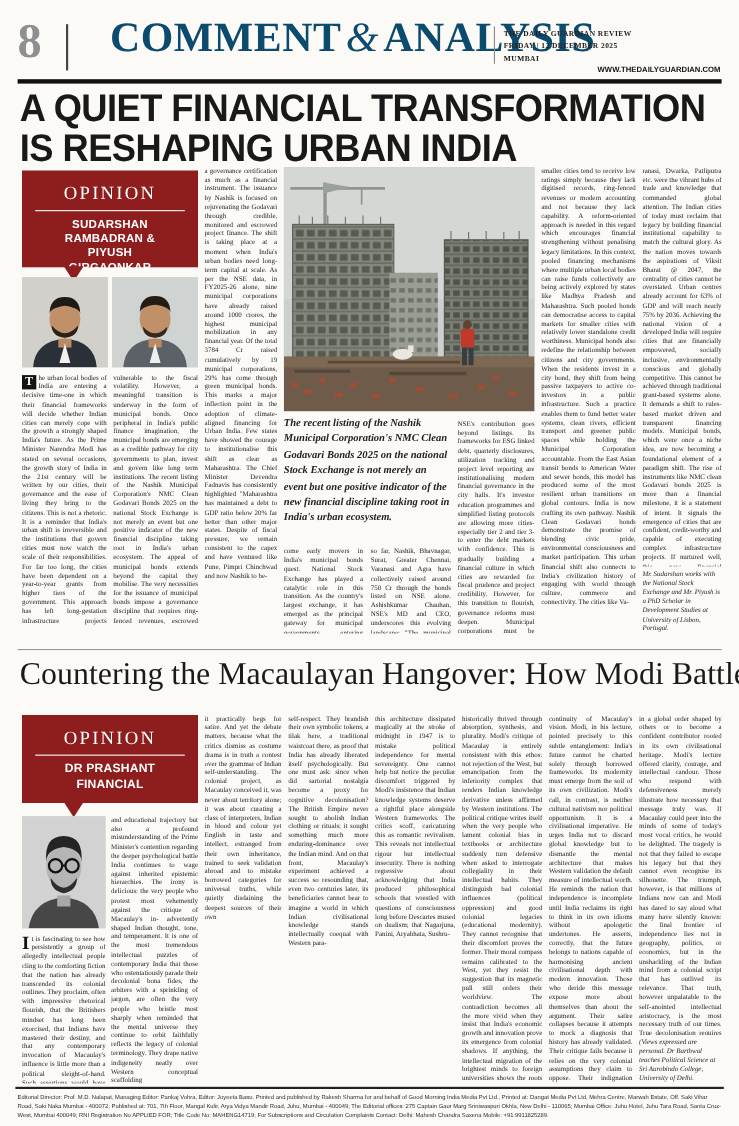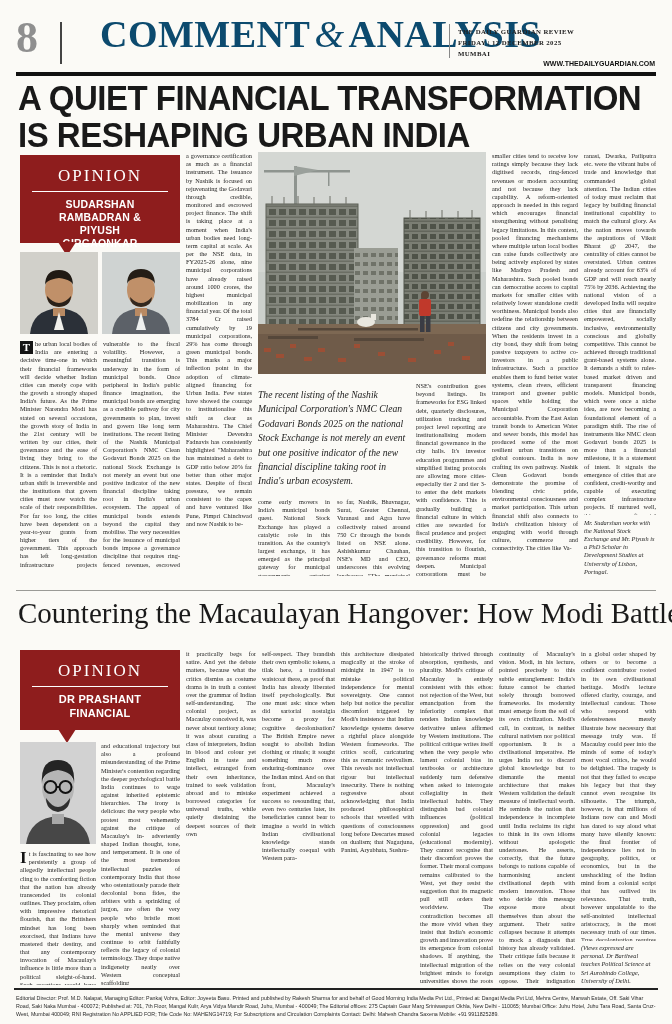--- a/index.html
+++ b/index.html
@@ -172,21 +172,21 @@
       <ellipse cx="108" cy="170" rx="9" ry="5" fill="#e9e7df"></ellipse>
       <rect x="113" y="162" width="5" height="6" fill="#e9e7df"></rect>
 
       <circle cx="167" cy="143" r="4" fill="#5d4433"></circle>
       <rect x="161" y="147" width="12" height="17" rx="2" fill="#c0392b"></rect>
       <rect x="162" y="164" width="4.5" height="16" fill="#3a3c44"></rect>
       <rect x="168" y="164" width="4.5" height="16" fill="#3a3c44"></rect>
     </svg>
   </div>
 
-  <div class="col caption" style="left:258px;top:388px;width:152px;height:112px;">The recent listing of the Nashik Municipal Corporation's NMC Clean Godavari Bonds 2025 on the national Stock Exchange is not merely an event but one positive indicator of the new financial discipline taking root in India's urban ecosystem.</div>
+  <div class="col caption" style="left:258px;top:378px;width:152px;height:112px;font-weight:bold;">The recent listing of the Nashik Municipal Corporation's NMC Clean Godavari Bonds 2025 on the national Stock Exchange is not merely an event but one positive indicator of the new financial discipline taking root in India's urban ecosystem.</div>
 
   <div class="col" style="left:258px;top:498px;width:152px;height:78px;">
     <div class="bodytext" style="position:absolute;left:0;top:0;width:72px;height:78px;">come early movers in India's municipal bonds quest. National Stock Exchange has played a catalytic role in this transition. As the country's largest exchange, it has emerged as the principal gateway for municipal governments entering formal capital markets. Between FY2018 and mid-2025, cities raised 3358 Cr through 28 bond issuances, many of them being listed on the NSE. The momentum is accelerating. In FY 2026</div>
     <div class="bodytext" style="position:absolute;left:79px;top:0;width:73px;height:78px;">so far, Nashik, Bhavnagar, Surat, Greater Chennai, Varanasi and Agra have collectively raised around 750 Cr through the bonds listed on NSE alone. Ashishkumar Chauhan, NSE's MD and CEO, underscores this evolving landscape: "The municipal bonds are emerging as a powerful instrument to finance resilient liveable cities while broadening the domestic investor base for infra debts"</div>
   </div>
 
   <div class="col bodytext" style="left:416px;top:382px;width:70px;height:194px;">NSE's contribution goes beyond listings. Its frameworks for ESG linked debt, quarterly disclosures, utilization tracking and project level reporting are institutionalising modern financial governance in the city halls. It's investor education programmes and simplified listing protocols are allowing more cities-especially tier 2 and tier 3-to enter the debt markets with confidence. This is gradually building a financial culture in which cities are rewarded for fiscal prudence and project credibility. However, for this transition to flourish, governance reforms must deepen. Municipal corporations must be professionally managed with ratings though ratings must be interpreted with gravity. Ratings reflect historic data gaps rather than actual operational capacity. Many</div>
 
   <div class="col bodytext" style="left:492px;top:152px;width:86px;height:424px;">smaller cities tend to receive low ratings simply because they lack digitised records, ring-fenced revenues or modern accounting and not because they lack capability. A reform-oriented approach is needed in this regard which encourages financial strengthening without penalising legacy limitations. In this context, pooled financing mechanisms where multiple urban local bodies can raise funds collectively are being actively explored by states like Madhya Pradesh and Maharashtra. Such pooled bonds can democratise access to capital markets for smaller cities with relatively lower standalone credit worthiness. Municipal bonds also redefine the relationship between citizens and city governments. When the residents invest in a city bond, they shift from being passive taxpayers to active co-investors in a public infrastructure. Such a practice enables them to fund better water systems, clean rivers, efficient transport and greener public spaces while holding the Municipal Corporation accountable. From the East Asian transit bonds to American Water and sewer bonds, this model has produced some of the most resilient urban transitions on global contours. India is now crafting its own pathway. Nashik Clean Godavari bonds demonstrate the promise of blending civic pride, environmental consciousness and market participation. This urban financial shift also connects to India's civilization history of engaging with world through culture, commerce and connectivity. The cities like Va-</div>
 

